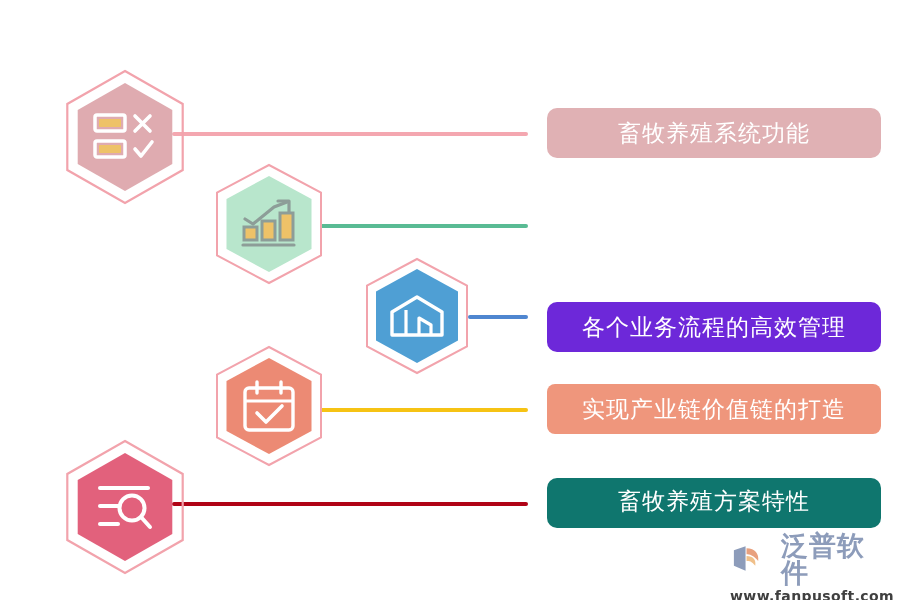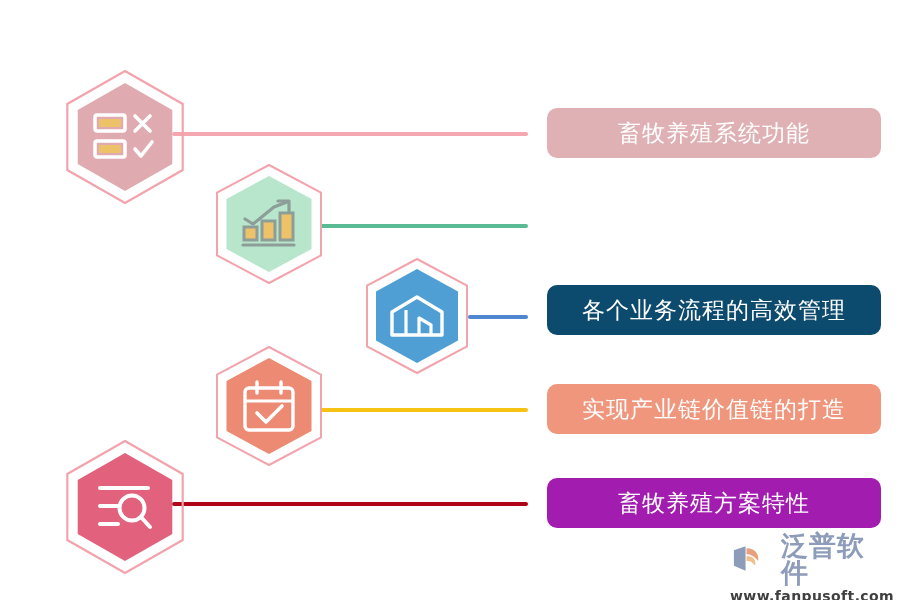--- a/index.html
+++ b/index.html
@@ -193,27 +193,27 @@
         <line x1="4" y1="42" x2="22" y2="42" stroke="#ffffff" stroke-width="4" stroke-linecap="round"></line>
         <circle cx="36" cy="26" r="12.5" fill="none" stroke="#ffffff" stroke-width="4"></circle>
         <line x1="45" y1="35" x2="54" y2="45" stroke="#ffffff" stroke-width="4" stroke-linecap="round"></line>
       </svg>
     </div>
   </div>
 
   <div class="pill" style="top:108px; background:#e0b1b4;">
     <span>畜牧养殖系统功能</span>
   </div>
-  <div class="pill" style="top:285px; background:#0c4a6e;">
+  <div class="pill" style="top:302px; background:#6d28d9;">
     <span>各个业务流程的高效管理</span>
   </div>
-  <div class="pill" style="top:384px; background:#ef967c;">
+  <div class="pill" style="top:384px; background:#ef967c;border-radius:8px;">
     <span>实现产业链价值链的打造</span>
   </div>
-  <div class="pill" style="top:478px; background:#a21caf;">
+  <div class="pill" style="top:478px; background:#0f766e;font-family:Liberation Mono, monospace;">
     <span>畜牧养殖方案特性</span>
   </div>
 
   <div id="watermark">
     <div class="wm-row">
       <svg width="32" height="30" viewBox="0 0 32 30">
         <path d="M4,6 L16,2 L16,27 L4,22 Z" fill="#8d9cba"></path>
         <path d="M17,4 C26,4 30,10 29,17 C24,11 20,10 17,10 Z" fill="#e8a07e"></path>
         <path d="M17,12 C24,12 27,16 26,22 C22,17 20,17 17,17 Z" fill="#f0c08a"></path>
       </svg>

